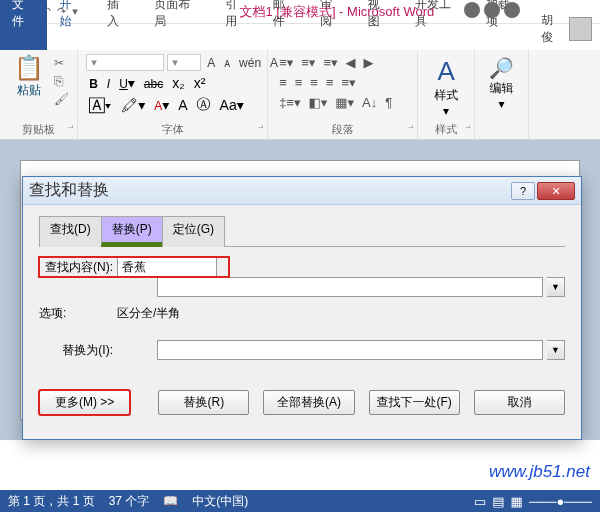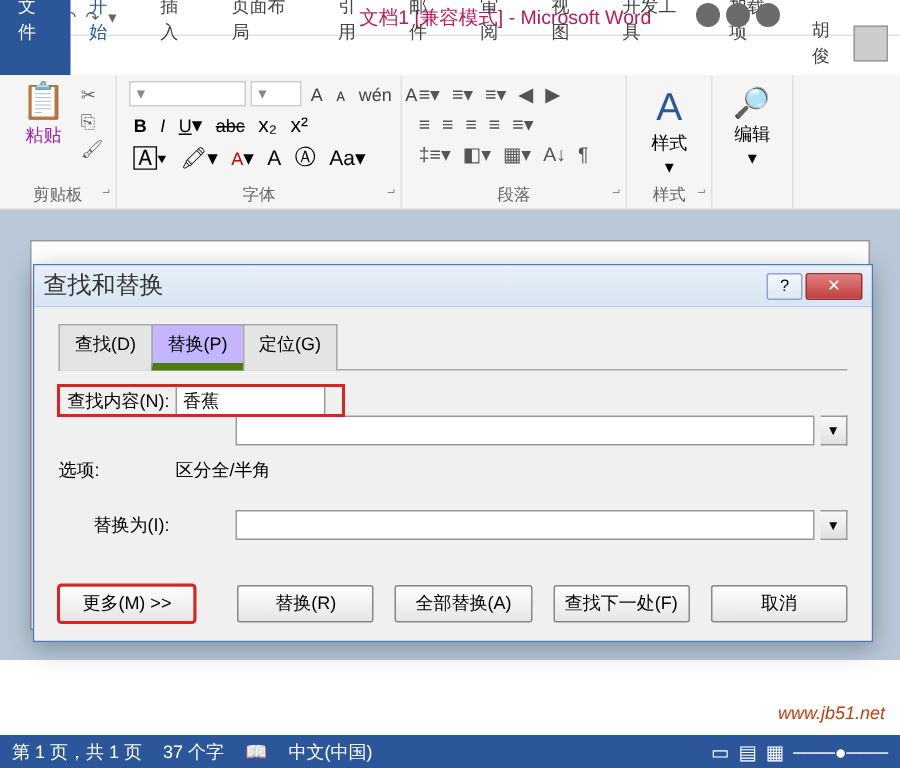--- a/index.html
+++ b/index.html
@@ -17,21 +17,21 @@
 .tabs .tab.active{color:#2b579a}
 .tabs .user{margin-left:auto;padding:4px 8px;color:#444;display:flex;align-items:center;gap:4px}
 .tabs .avatar{width:24px;height:24px;background:#ccc;border:1px solid #999}
 .ribbon{height:90px;border-bottom:1px solid #d4d4d4;display:flex;background:#f5f5f5}
 .ribbon-group{border-right:1px solid #e1e1e1;padding:4px 8px 2px;display:flex;flex-direction:column}
 .ribbon-group .group-body{flex:1;display:flex;gap:4px;align-items:flex-start}
 .ribbon-group .group-label{text-align:center;color:#666;font-size:11px;padding-top:2px;position:relative}
 .ribbon-group .group-label::after{content:"⌐";position:absolute;right:-4px;top:3px;font-size:9px;color:#888;transform:rotate(180deg)}
 .big-btn{display:flex;flex-direction:column;align-items:center;gap:2px;padding:2px 6px;cursor:pointer}
 .big-btn .icon{font-size:24px;line-height:1}
-.big-btn .lbl{font-size:12px;color:#a21caf}
+.big-btn .lbl{font-size:12px;color:#0c4a6e}
 .clip-icons{display:flex;flex-direction:column;gap:4px;padding-top:2px}
 .clip-icons span{font-size:12px;color:#666}
 .font-controls{display:flex;flex-direction:column;gap:3px}
 .font-row{display:flex;gap:3px;align-items:center}
 .font-row .box{border:1px solid #ccc;background:#fff;padding:1px 4px;font-size:11px;color:#888;min-width:56px;display:flex;align-items:center}
 .font-row .small-btn{padding:1px 3px;color:#444;font-size:12px}
 .font-row .fmt{font-size:14px;padding:1px 3px}
 .para-controls{display:flex;flex-direction:column;gap:3px}
 .para-row{display:flex;gap:2px}
 .para-row span{font-size:13px;color:#555;padding:1px 3px}
@@ -42,38 +42,38 @@
 .doc-area{background:#b8c8d8;height:300px;padding:20px 0 0 0}
 .page{background:#fff;width:560px;margin-left:20px;height:260px;border:1px solid #999;position:relative}
 .page table{border-collapse:collapse;margin:30px 0 0 8px}
 .page table td{border:1px solid #000;width:12px;height:18px}
 .dialog{position:absolute;left:22px;top:176px;width:560px;background:#fff;border:1px solid #4a7bb8;box-shadow:0 4px 16px rgba(0,0,0,.3)}
 .dlg-title{height:28px;background:linear-gradient(#e9f0f8,#d6e4f4);border-bottom:1px solid #b8cde6;display:flex;align-items:center;padding:0 6px}
 .dlg-title .t{font-size:16px;color:#333}
 .dlg-title .controls{margin-left:auto;display:flex;gap:2px}
 .dlg-title .controls span{width:24px;height:18px;border:1px solid #8fa8c8;background:linear-gradient(#f4f8fc,#dee8f4);text-align:center;line-height:16px;font-size:11px;border-radius:2px}
 .dlg-title .controls .close{background:linear-gradient(#e28080,#c04040);border-color:#a03030;color:#fff;width:38px}
-.dlg-body{padding:10px 16px 12px;background:#f0f0f0}
+.dlg-body{padding:10px 16px 24px;background:#f0f0f0}
 .dlg-tabs{display:flex;border-bottom:1px solid #a8a8a8;margin-bottom:10px}
 .dlg-tabs .dtab{padding:4px 10px;border:1px solid #a8a8a8;border-bottom:none;background:#f0f0f0;margin-right:-1px;position:relative;top:1px;cursor:pointer}
 .dlg-tabs .dtab.active{background:#c4b5fd;border-bottom:5px solid #4d7c0f}
 .dlg-tabs .dtab:not(.active){background:#e4e4e4}
 .form-row{display:flex;align-items:center;margin-bottom:8px;gap:4px}
 .form-row .flabel{width:74px;text-align:right}
 .form-row .finput{flex:1;border:1px solid #999;background:#fff;padding:2px 4px;height:20px;display:flex;align-items:center}
 .form-row .dropdown{width:18px;height:20px;border:1px solid #999;border-left:none;background:linear-gradient(#f8f8f8,#e0e0e0);text-align:center;line-height:18px;font-size:9px}
 .opts-row{display:flex;gap:4px;margin-bottom:18px}
 .opts-row .olabel{width:74px}
 .btn-row{display:flex;gap:14px;align-items:center;margin-top:30px}
 .dlg-btn{border:1px solid #888;background:linear-gradient(#fdfdfd,#e6e6e6);padding:3px 0;width:98px;text-align:center;cursor:pointer;border-radius:2px}
 .highlight-red{outline:2px solid #d22;outline-offset:-1px}
 .statusbar{position:absolute;bottom:0;left:0;right:0;height:22px;background:#2b579a;color:#fff;display:flex;align-items:center;padding:0 8px;gap:14px;font-size:11px}
 .statusbar .right{margin-left:auto;display:flex;gap:6px;align-items:center}
 .statusbar .right span{font-size:13px}
-.watermark-text{position:absolute;right:10px;bottom:30px;color:#c2410c;font-size:12px;font-style:italic}
+.watermark-text{position:absolute;right:10px;bottom:30px;color:#1d4ed8;font-size:17px;font-style:italic}
 u{text-decoration:underline}
 </style>
 </head>
 <body>
 
 <div class="titlebar">
   <span class="word-icon">W</span>
   <div class="qat">
     <span>💾</span>
     <span>↶</span>

